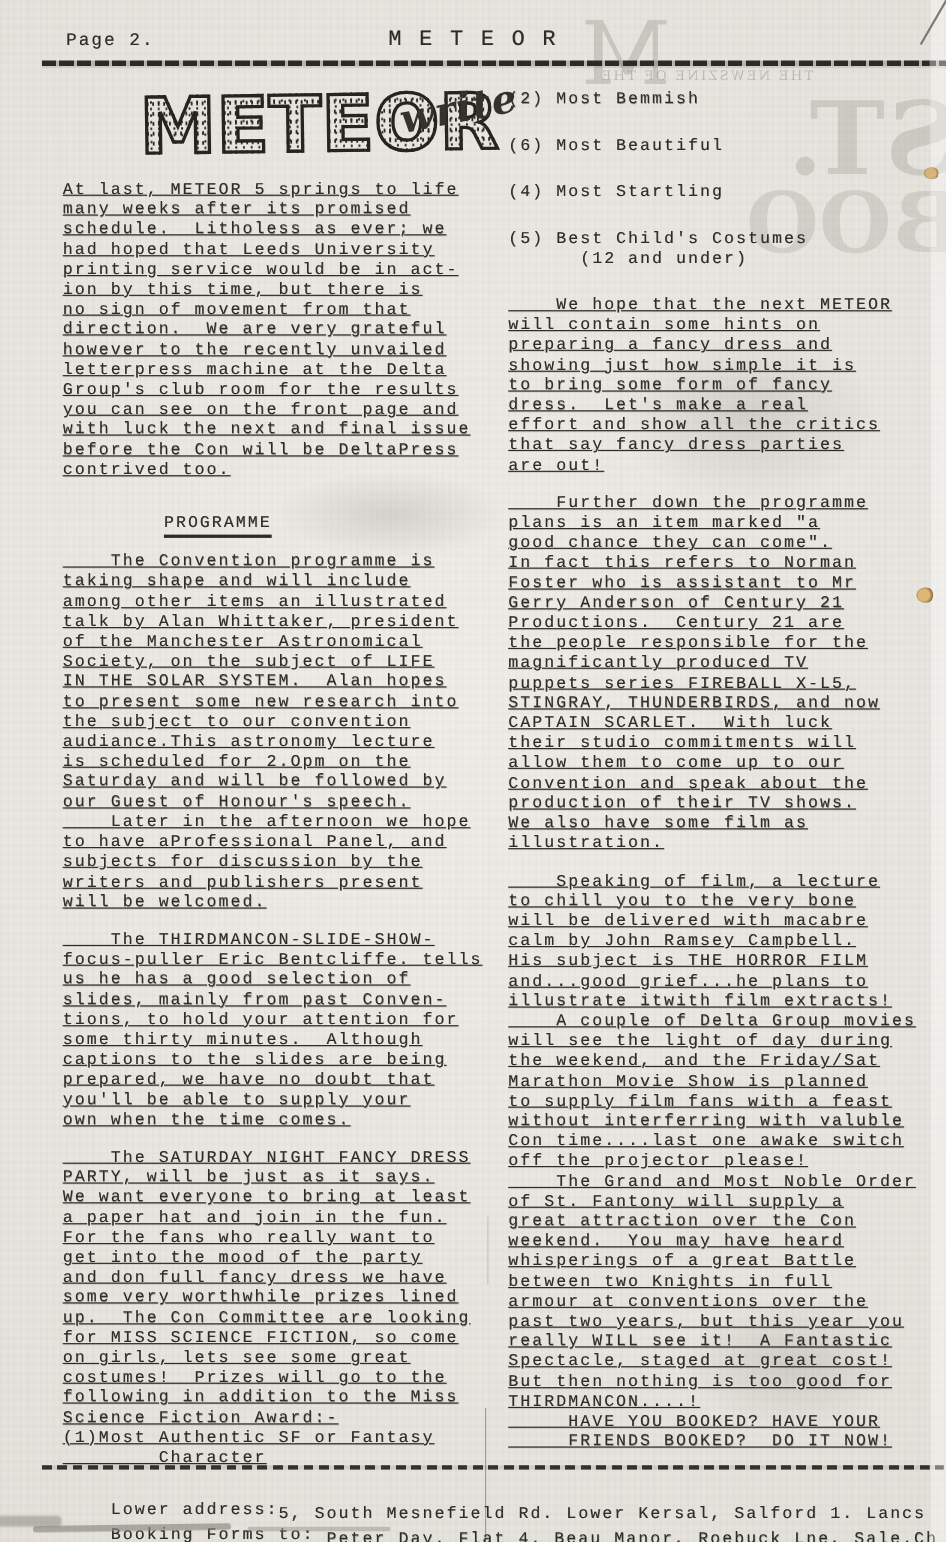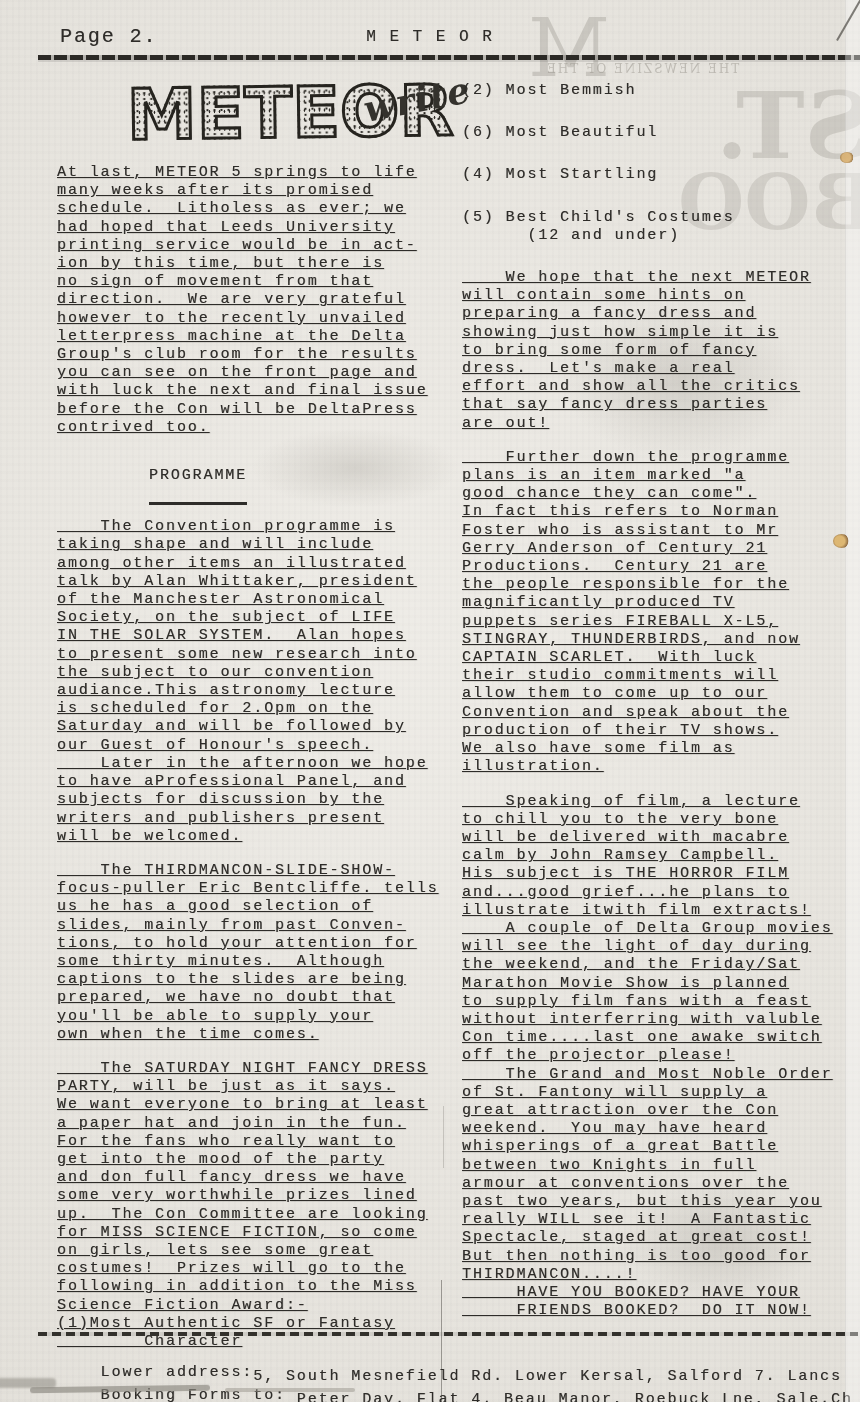--- a/index.html
+++ b/index.html
@@ -11,22 +11,22 @@
       repeating-linear-gradient(0deg, rgba(0,0,0,0.012) 0 3px, rgba(255,255,255,0.012) 3px 8px),
       #e9e6df;
     font-family:"Liberation Mono","DejaVu Sans Mono",monospace;
     color:#2e2c29;
   }
   .typed{
     font-size:15px;line-height:18.2px;letter-spacing:1.9px;white-space:pre;
     text-shadow:0.4px 0.3px 0 rgba(46,44,41,0.45);
   }
   .abs{position:absolute;}
-  .page-label{left:60px;top:28px;font-size:20px;}
-  .masthead-title{left:300px;top:28px;width:260px;text-align:center;font-size:16px;letter-spacing:2px;}
+  .page-label{left:60px;top:28px;font-size:16px;}
+  .masthead-title{left:300px;top:28px;width:260px;text-align:center;font-size:20px;letter-spacing:2px;}
   .toprule{
     left:38px;right:0;top:55px;height:5px;
     background:repeating-linear-gradient(90deg,#2c2a26 0 13px, rgba(44,42,38,0.25) 13px 16px);
     box-shadow:0 2px 0 rgba(44,42,38,0.12);
   }
   .col-left{left:57px;top:70px;width:396px;}
   .col-right{left:462px;top:82px;width:396px;}
   .block{margin:0 0 16px 0;text-decoration:underline;}
   .logo-wrap{position:relative;height:92px;margin-bottom:2px;text-align:right;}
   .logo-text{
@@ -44,21 +44,21 @@
       -webkit-background-clip:text;background-clip:text;
     }
   }
   .logo-script{
     position:absolute;left:306px;top:8px;
     font-family:"DejaVu Serif",serif;font-style:italic;font-weight:bold;font-size:36px;
     transform:rotate(-11deg);color:#34322d;letter-spacing:1px;
   }
   .heading{
     display:inline-block;margin:14px 0 13px 92px;
-    border-bottom:3px solid #2e2c29;padding-bottom:17px;
+    border-bottom:3px solid #2e2c29;padding-bottom:1px;
   }
   .award{margin:0 0 24px 0;}
   .award:last-of-type{margin-bottom:16px;}
   .footer-rule{
     left:38px;right:2px;top:1332px;height:4px;
     background:repeating-linear-gradient(90deg,#33312c 0 9px, rgba(51,49,44,0.12) 9px 14px);
   }
   .footer-line{left:57px;top:1338px;width:900px;line-height:23px;}
   .footer-line .val{position:relative;top:4px;}
   .footer-line2{top:1361px;}
@@ -233,21 +233,21 @@
 really WILL see it!  A Fantastic
 Spectacle, staged at great cost!
 But then nothing is too good for
 THIRDMANCON....!
      HAVE YOU BOOKED? HAVE YOUR
      FRIENDS BOOKED?  DO IT NOW!</div>
   </div>
 
   <div class="abs footer-rule"></div>
   <div class="abs typed footer-line">
-    <span>Lower address:</span><span class="val">5, South Mesnefield Rd. Lower Kersal, Salford 7. Lancs</span>
+    <span>Lower address:</span><span class="val">5, South Mesnefield Rd. Lower Kersal, Salford 1. Lancs</span>
   </div>
   <div class="abs typed footer-line footer-line2">
     <span>Booking Forms to:</span> <span class="val">Peter Day. Flat 4. Beau Manor, Roebuck Lne, Sale.Ch</span>
   </div>
 
   <div class="abs edge-strip"></div>
   <div class="abs corner-crease"></div>
   <div class="abs crease-v"></div>
   <div class="abs crease-v2"></div>
   <div class="stain stain-a"></div>

